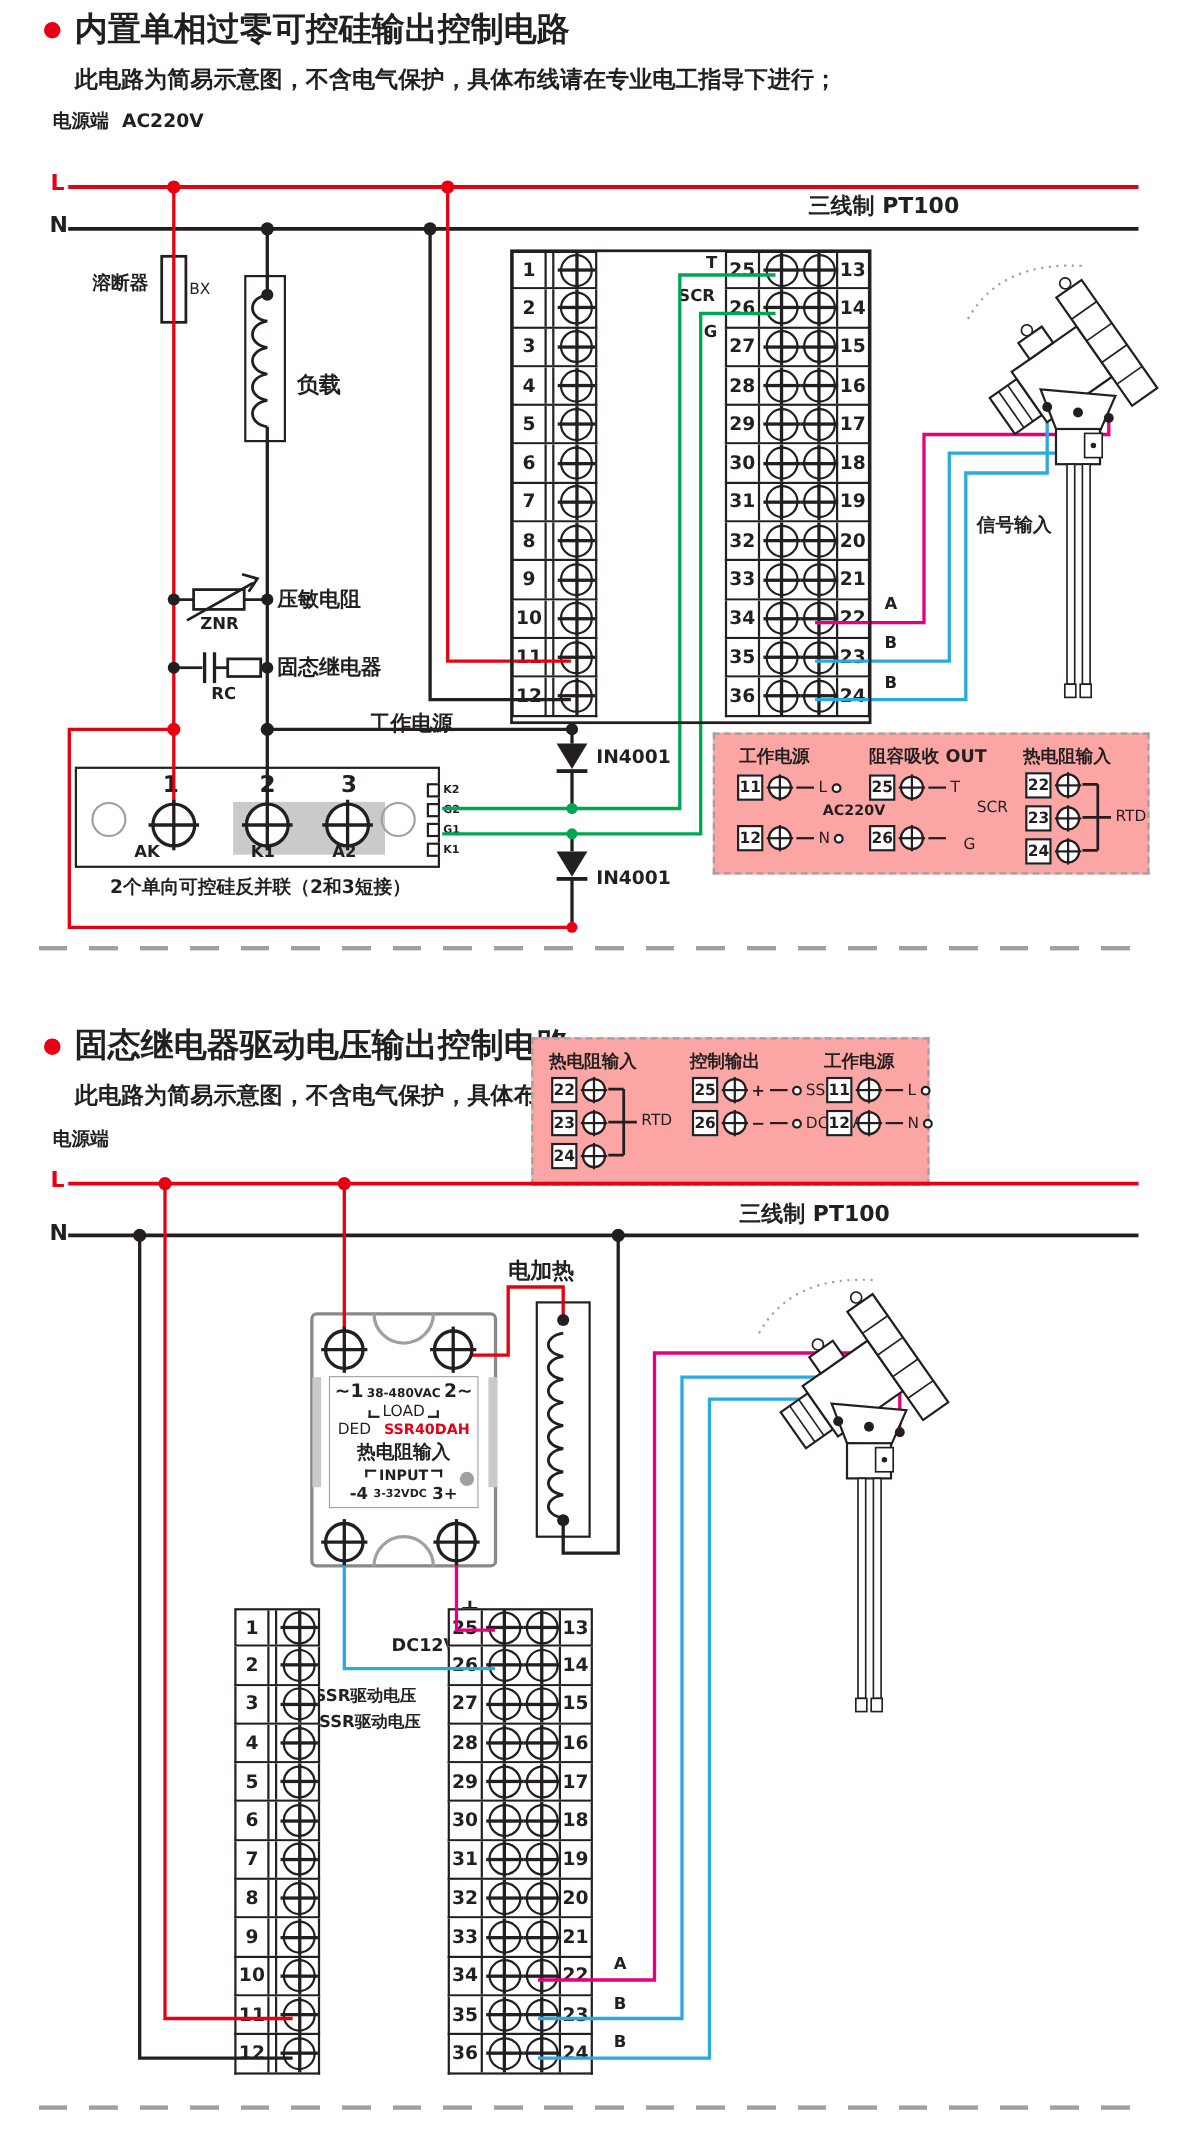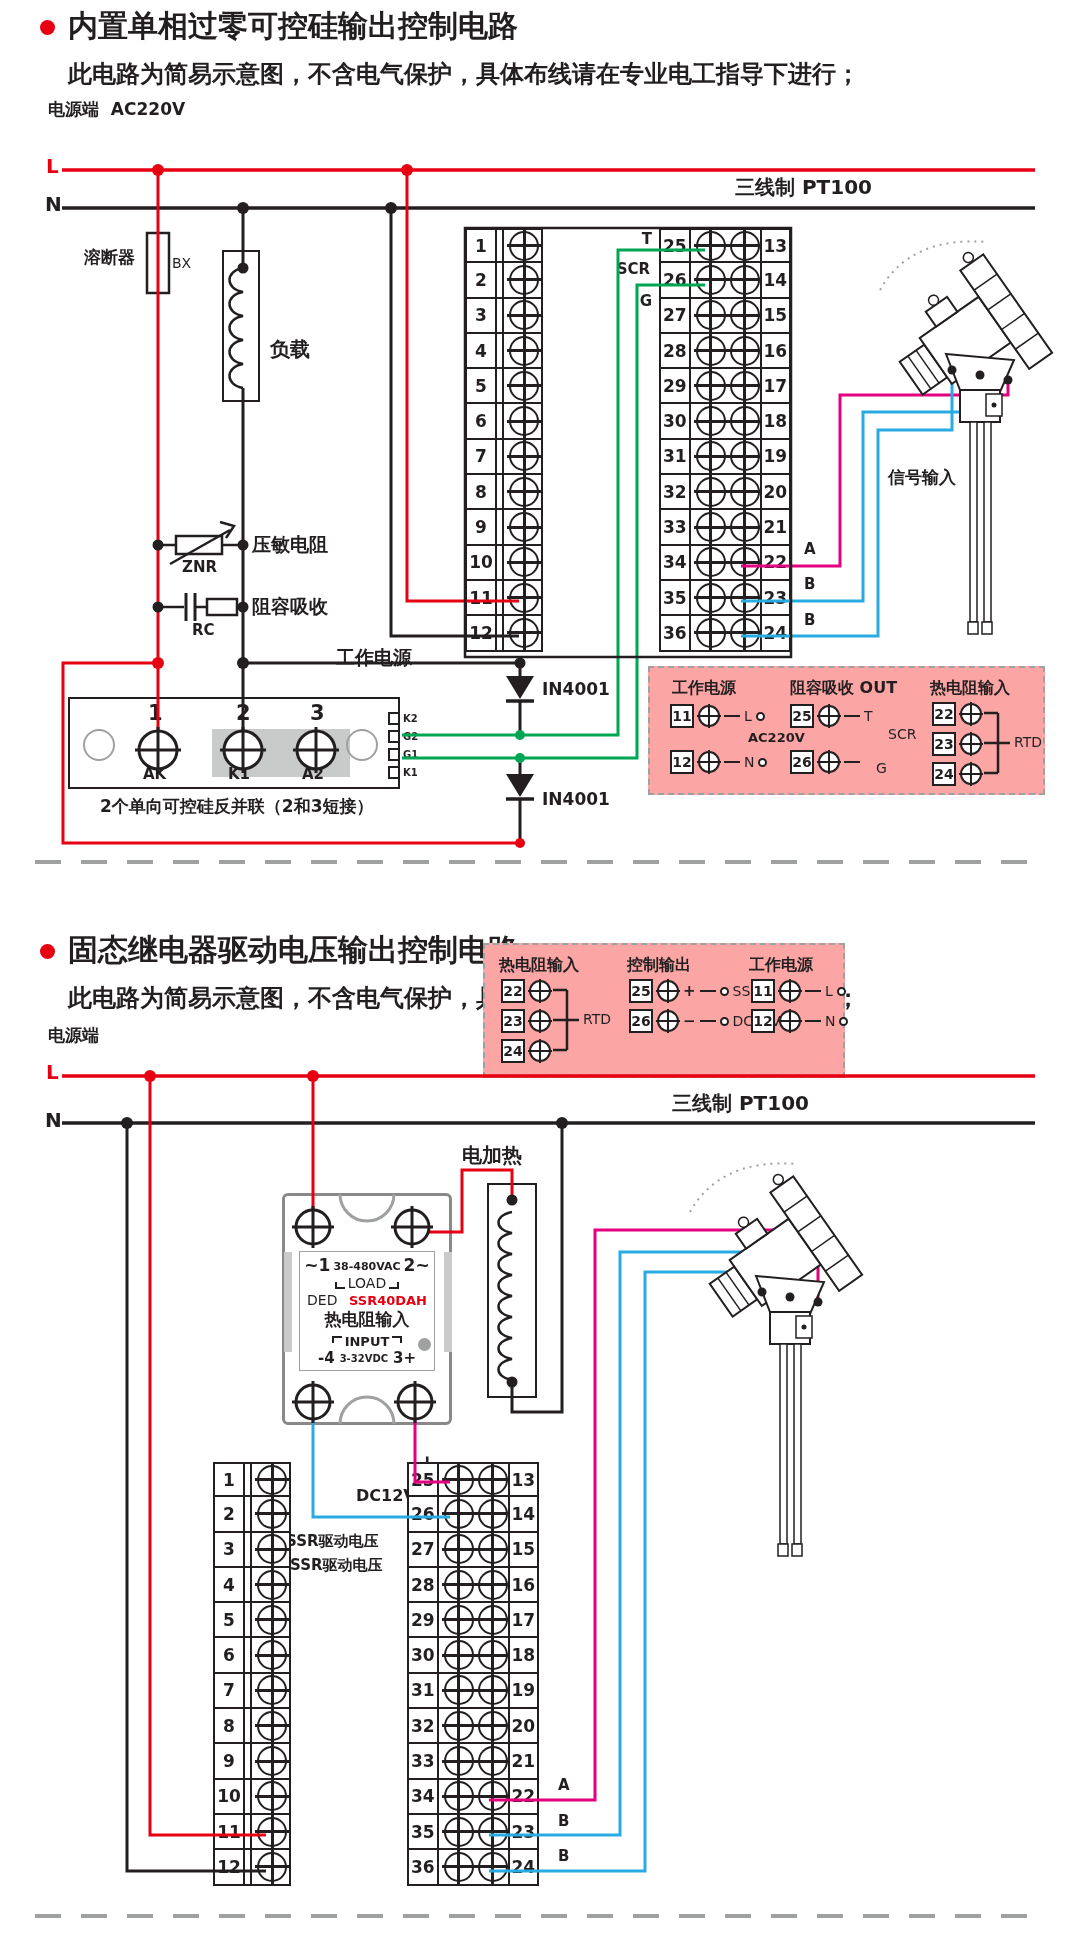--- a/index.html
+++ b/index.html
@@ -1,21 +1,21 @@
 <!DOCTYPE html>
 <html><head>
 <meta charset="utf-8">
 <style>
   html,body{margin:0;padding:0;background:#fff;}
   body{font-family:"DejaVu Sans","Liberation Sans",sans-serif;color:#231f20;}
   .canvas{position:relative;width:1080px;height:1942px;background:#fff;overflow:hidden;}
   .abs{position:absolute;}
   .red{color:#e60012;}
   .t30{font-size:30px;font-weight:bold;}
-  .t21{font-size:24px;font-weight:bold;}
+  .t21{font-size:21px;font-weight:bold;}
   .t20{font-size:20px;font-weight:bold;}
   .t19{font-size:19px;font-weight:bold;}
   .t17{font-size:17px;font-weight:bold;}
   .t15{font-size:15px;font-weight:bold;}
   .t14{font-size:14px;font-weight:normal;}
   .t13{font-size:13px;font-weight:bold;}
   .bullet{width:15px;height:15px;border-radius:50%;background:#e60012;}
   .overlay{position:absolute;left:0;top:0;z-index:6;pointer-events:none;}
   .box{position:absolute;background:#fff;border:2.5px solid #231f20;box-sizing:border-box;}
   .graybox{position:absolute;background:#fff;border:3px solid #898989;border-radius:6px;box-sizing:border-box;}
@@ -74,21 +74,21 @@
   <div class="abs t20 red" style="left:46px;top:154px">L</div>
   <div class="abs t20" style="left:45px;top:192px">N</div>
 
   <div class="abs t17" style="left:84px;top:246px">溶断器</div>
   <div class="abs t14" style="left:172px;top:255px">BX</div>
   <div class="abs box" style="left:222px;top:250px;width:38px;height:152px"></div>
   <div class="abs t20" style="left:270px;top:336px">负载</div>
 
   <div class="abs t19" style="left:252px;top:532px">压敏电阻</div>
   <div class="abs t15" style="left:182px;top:558px">ZNR</div>
-  <div class="abs t19" style="left:252px;top:594px">阻容吸收</div>
+  <div class="abs t19" style="left:252px;top:594px">固态继电器</div>
   <div class="abs t15" style="left:192px;top:621px">RC</div>
   <div class="abs t19" style="left:336px;top:645px">工作电源</div>
 
   <div class="iblock" style="left:465px;top:228px;width:326px;height:429px">
     <div class="tcol" style="left:0;width:78px">
         <div class="trow first">
           <span class="tnum">1</span>
           <span class="tgap"></span>
           <span class="screw"></span>
         </div>
@@ -237,21 +237,21 @@
   <div class="abs t17" style="left:542px;top:679px">IN4001</div>
   <div class="abs t17" style="left:542px;top:789px">IN4001</div>
 
   <div class="abs box" style="left:68px;top:697px;width:332px;height:92px">
     <div class="mgray" style="left:142px;top:30px;width:138px;height:48px"></div>
     <div class="mcirc" style="left:13px;top:30px"></div>
     <div class="mcirc" style="left:276px;top:30px"></div>
     <div class="abs" style="left:78px;top:2px;font-size:21px;font-weight:bold">1</div>
     <div class="abs" style="left:166px;top:2px;font-size:21px;font-weight:bold">2</div>
     <div class="abs" style="left:240px;top:2px;font-size:21px;font-weight:bold">3</div>
-    <div class="abs t15" style="left:73px;top:66px">AK</div>
+    <div class="abs t15" style="left:52px;top:66px">AK</div>
     <div class="abs t15" style="left:158px;top:66px">K1</div>
     <div class="abs t15" style="left:232px;top:66px">A2</div>
     <div class="pins" style="left:318px;top:10px">
         <div class="pinrow">
           <span class="pin"></span>
           <span class="pinlab">K2</span>
         </div>
         <div class="pinrow">
           <span class="pin"></span>
           <span class="pinlab">G2</span>

